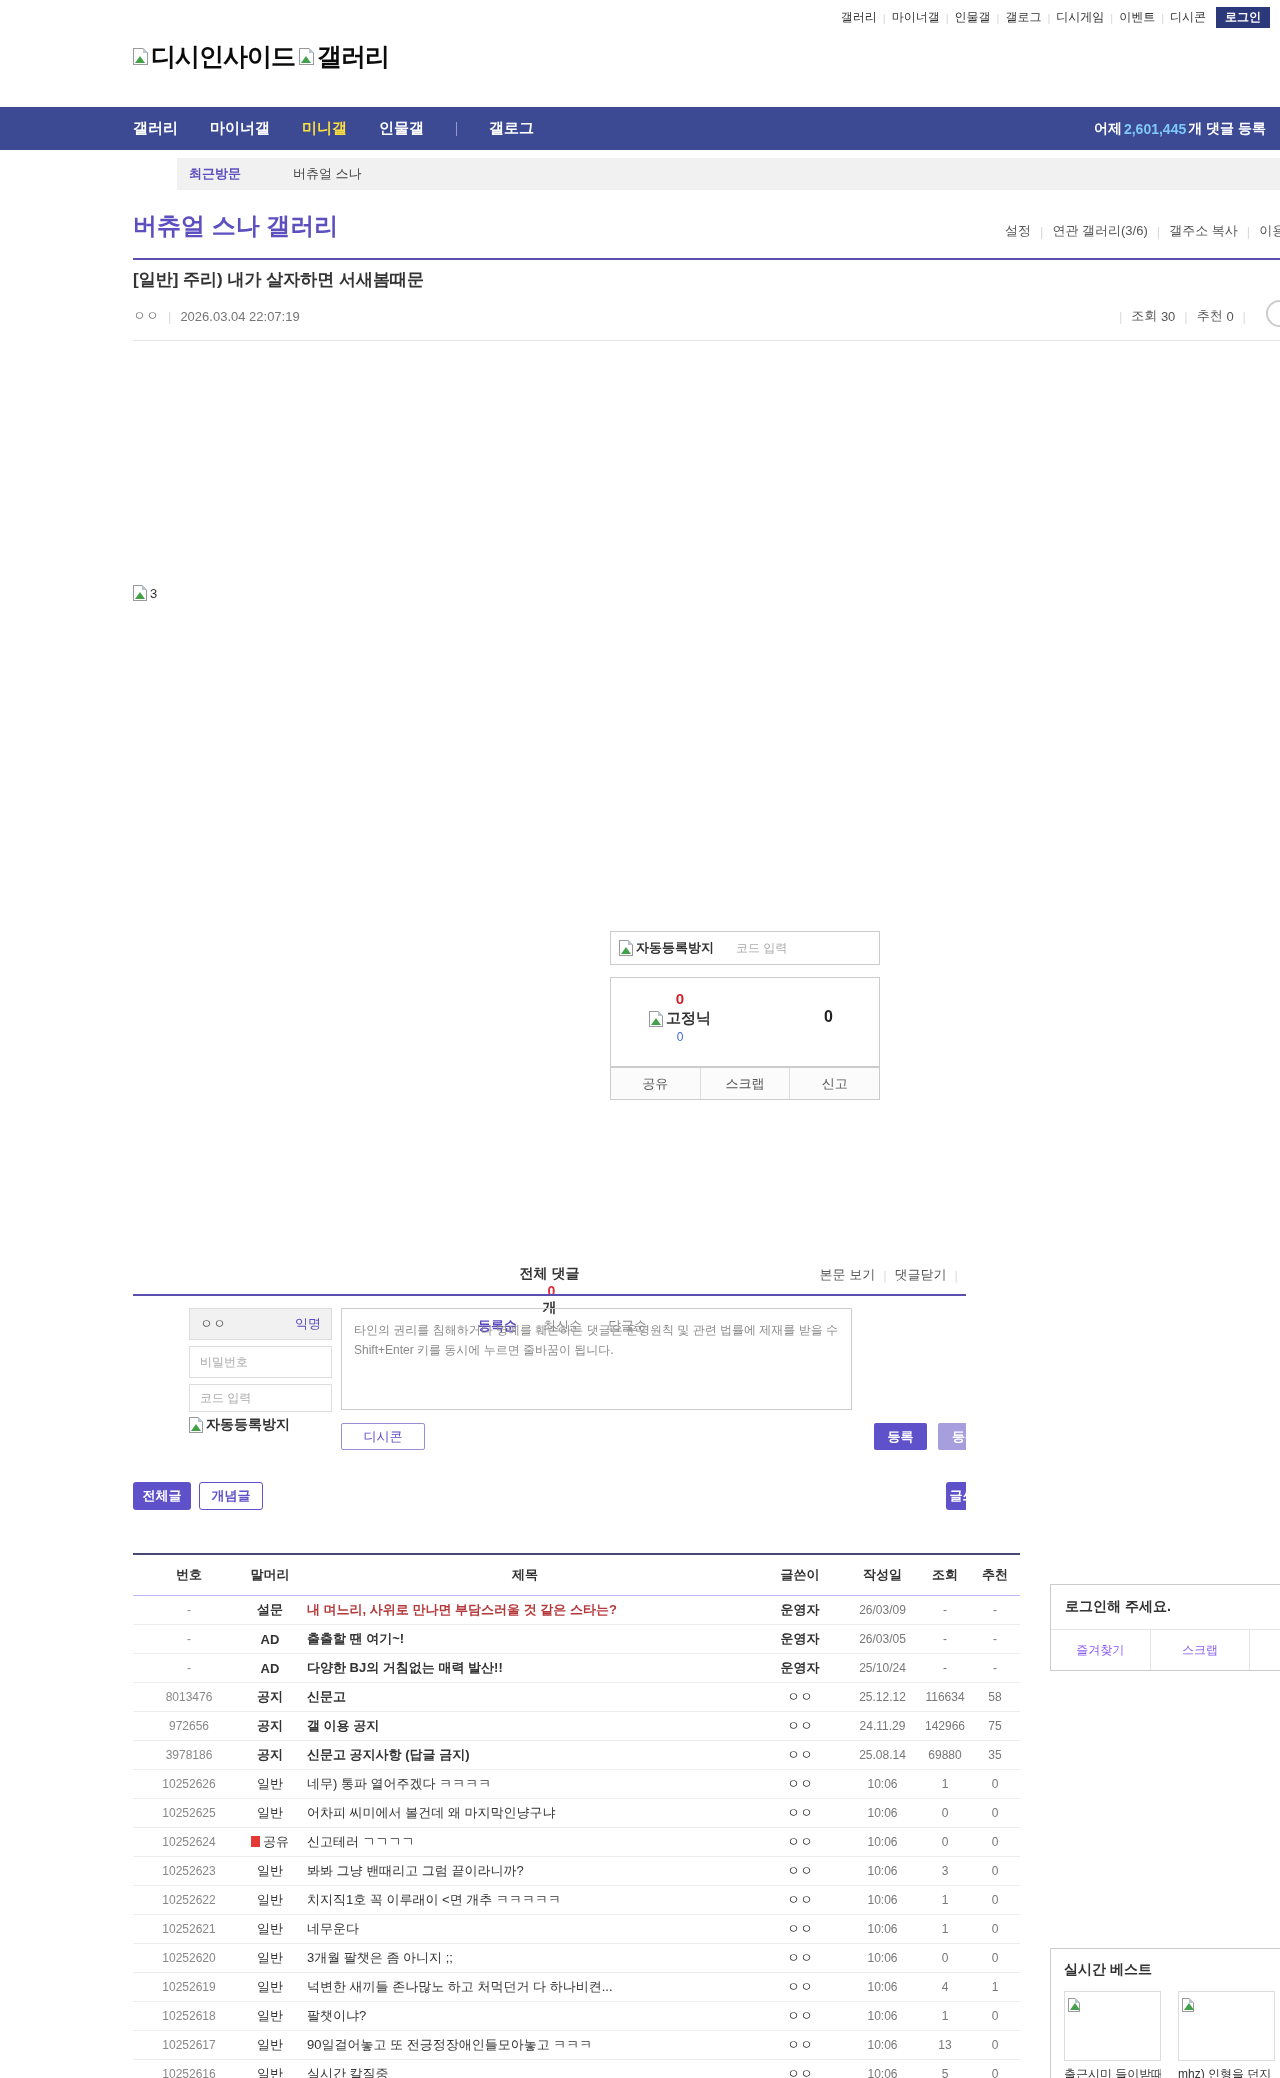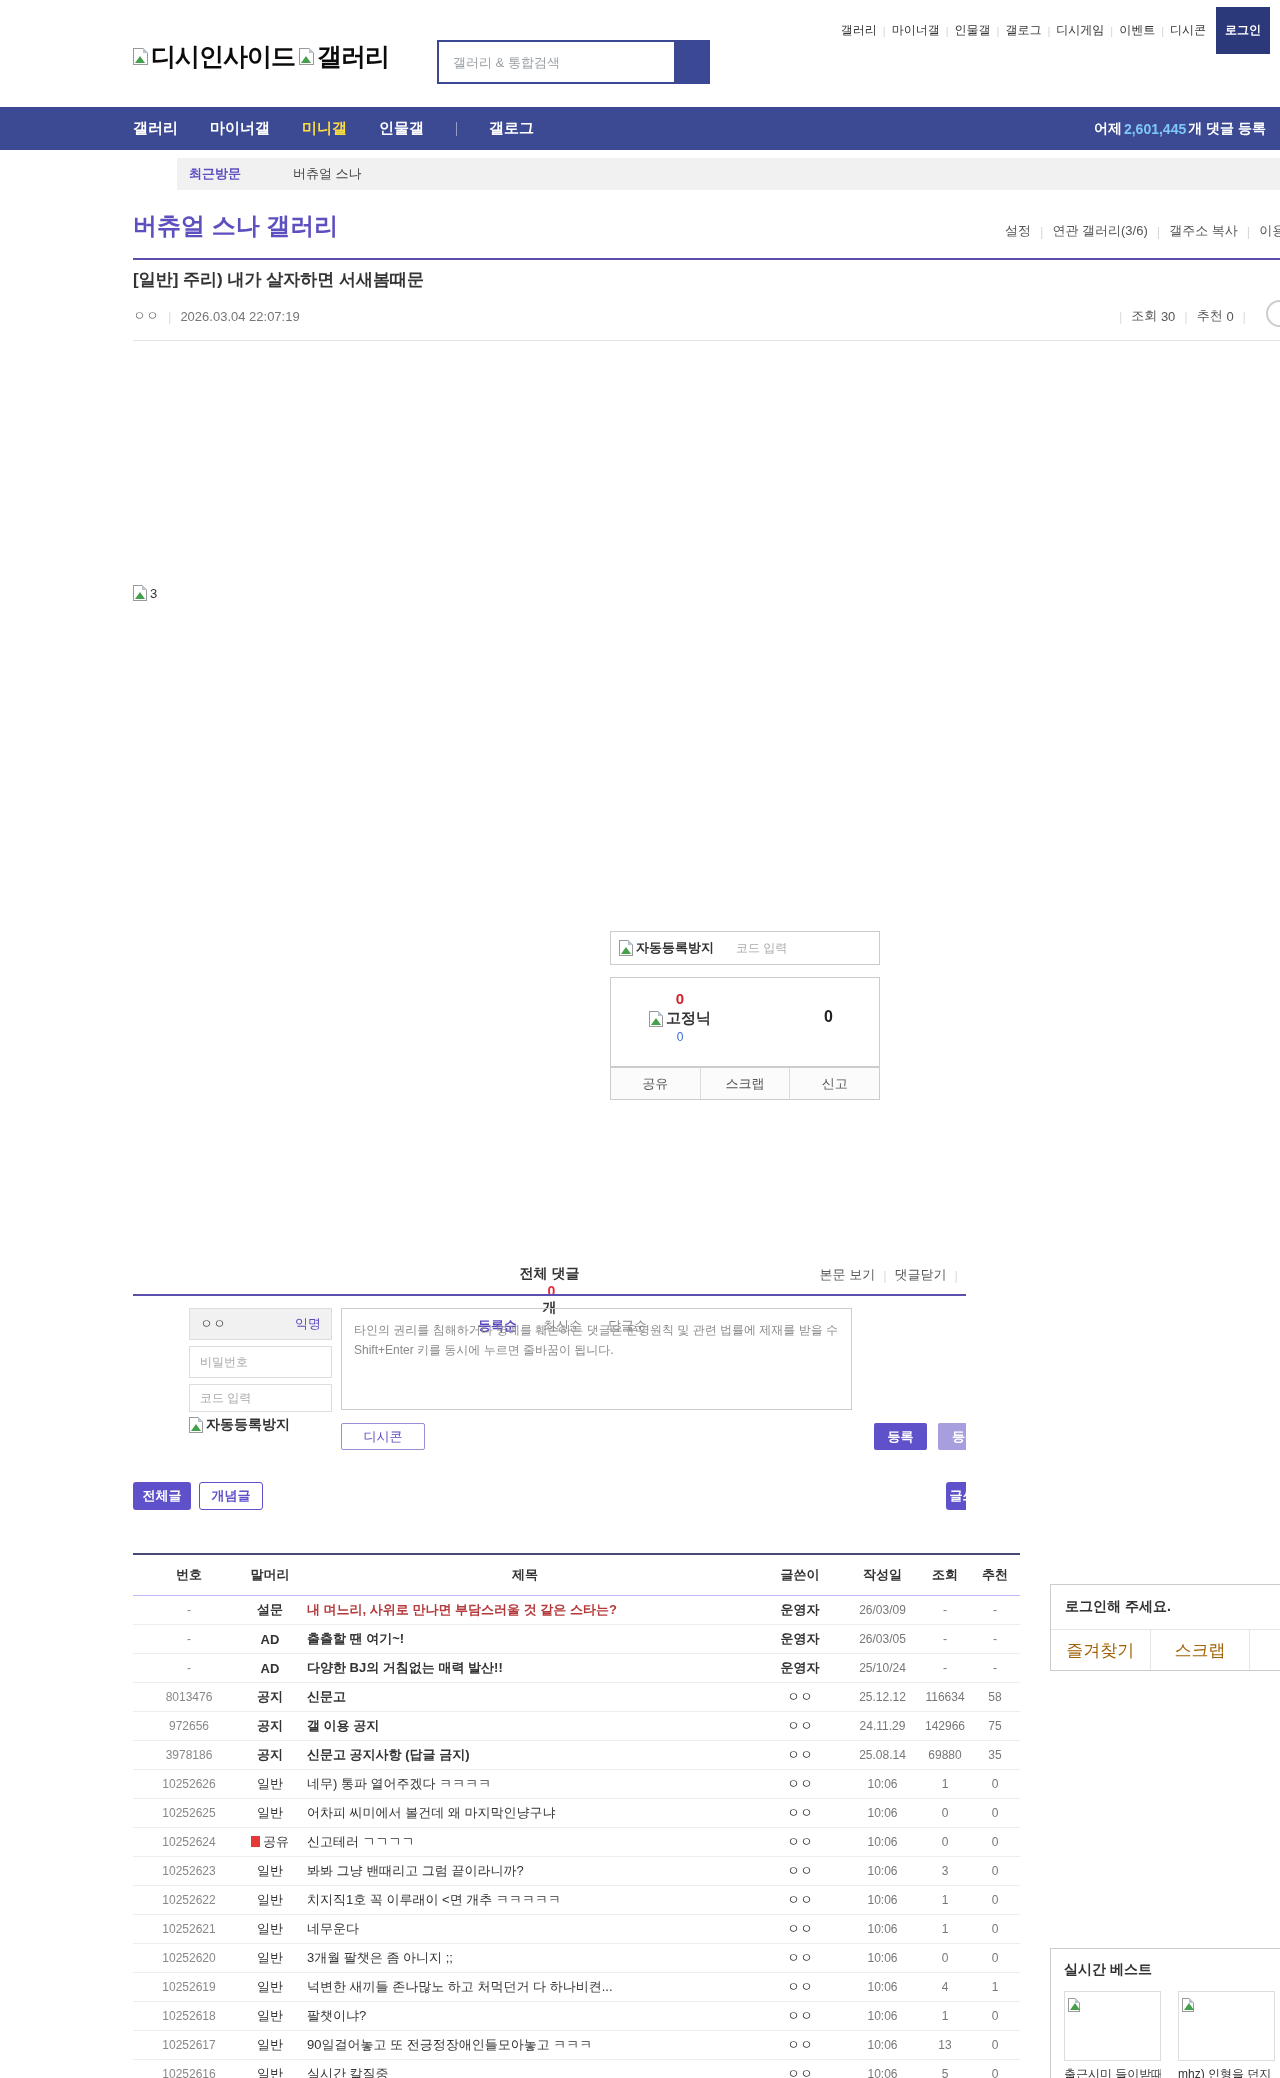--- a/index.html
+++ b/index.html
@@ -8,21 +8,21 @@
   
   .bimg{position:relative;display:inline-block;width:14px;height:16px;border:1px solid #999;background:#fff;vertical-align:-3px;margin-right:3px;box-sizing:border-box;}
   .bimg::after{content:"";position:absolute;left:1px;bottom:1px;width:0;height:0;border-left:5px solid transparent;border-right:5px solid transparent;border-bottom:7px solid #44a04a;}
   .bimg::before{content:"";position:absolute;right:-1px;top:-1px;width:5px;height:5px;background:linear-gradient(225deg,#fff 49%,#b9c4cc 50%);}
   .bimg.sm{width:12px;height:14px;}
   
   #topbar{top:0;left:0;width:1280px;height:30px;background:#fff;}
   #topbar-inner{position:absolute;right:10px;top:7px;display:flex;align-items:center;font-size:12px;color:#333;white-space:nowrap;}
   .tb-link{cursor:pointer;}
   .tb-sep{color:#d5d5d5;margin:0 6px;font-size:11px;}
-  #login-btn{margin-left:10px;background:#2b3879;color:#fff;font-weight:bold;font-size:12px;padding:15px 9px;cursor:pointer;}
+  #login-btn{margin-left:10px;background:#2b3879;color:#fff;font-weight:bold;font-size:12px;padding:2px 9px;cursor:pointer;}
   
   #logo{top:40px;left:133px;display:flex;align-items:center;font-size:25px;font-weight:bold;color:#0b0b0b;letter-spacing:-1px;white-space:nowrap;}
   #logo .bimg{width:15px;height:17px;margin:0 3px 0 0;}
   #search{top:40px;left:437px;width:273px;height:44px;box-sizing:border-box;border:2px solid #3b4994;display:flex;background:#fff;}
   #search input{flex:1;border:0;outline:0;padding:0 0 0 14px;font-size:13px;color:#333;font-family:inherit;min-width:0;}
   #search input::placeholder{color:#9aa0a6;}
   #search-btn{width:34px;background:#3b4994;border:0;cursor:pointer;}
   
   #navbar{top:107px;left:0;width:1280px;height:43px;background:#3c4a94;display:flex;align-items:center;}
   #nav-items{display:flex;align-items:center;margin-left:133px;}
@@ -110,21 +110,21 @@
   #board-header .td{font-size:13px;color:#333;}
   .r-poll .c-title{color:#b5393b;font-weight:bold;}
   .r-ad .c-title,.r-notice .c-title{font-weight:bold;}
   .r-poll .c-cat,.r-ad .c-cat,.r-notice .c-cat{font-weight:bold;}
   .r-poll .c-author,.r-ad .c-author{font-weight:bold;}
   .sq{display:inline-block;width:9px;height:11px;background:#e53935;margin-right:3px;vertical-align:-1px;}
   
   #sb-login{box-sizing:border-box;top:1584px;left:1050px;width:300px;border:1px solid #ccc;background:#fff;}
   #sb-login-msg{height:44px;display:flex;align-items:center;padding-left:14px;font-size:14px;font-weight:bold;color:#333;}
   #sb-tabs{height:40px;border-top:1px solid #e5e5e5;display:flex;}
-  .sb-tab{flex:1;display:flex;align-items:center;justify-content:center;font-size:17px;color:#a16207;cursor:pointer;}
+  .sb-tab{flex:1;display:flex;align-items:center;justify-content:center;font-size:12px;color:#8b5cf6;cursor:pointer;}
   .sb-tab + .sb-tab{border-left:1px solid #e5e5e5;}
   #sb-best{box-sizing:border-box;top:1948px;left:1050px;width:300px;height:160px;border:1px solid #ccc;background:#fff;padding:12px 13px;}
   #sb-best-head{display:flex;justify-content:space-between;align-items:center;}
   #sb-best-title{font-size:14px;font-weight:bold;color:#333;}
   #sb-thumbs{display:flex;gap:17px;margin-top:12px;}
   .thumb{box-sizing:border-box;width:97px;height:70px;border:1px solid #ddd;background:#fff;padding:3px;cursor:pointer;}
   #sb-captions{display:flex;gap:17px;margin-top:5px;}
   .caption{width:97px;font-size:12px;color:#333;white-space:nowrap;overflow:hidden;cursor:pointer;}
 </style>
 </head>
@@ -149,24 +149,20 @@
         <span class="tb-link">디시콘</span>
         <span id="login-btn">로그인</span>
       </div>
   </div>
 
   <div id="logo" class="abs">
     <span class="bimg"></span>
     <span>디시인사이드</span>
     <span class="bimg" style="margin-left:4px"></span>
     <span>갤러리</span>
-  </div>
-  <div id="search" class="abs">
-    <input type="text" placeholder="갤러리 &amp; 통합검색" style="">
-    <button id="search-btn"></button>
   </div>
 
   <div id="navbar" class="abs">
     <div id="nav-items">
         <span class="nav-item">갤러리</span>
         <span class="nav-item">마이너갤</span>
         <span class="nav-item active">미니갤</span>
         <span class="nav-item">인물갤</span>
         <div class="nav-sep"></div>
         <span class="nav-item">갤로그</span>

